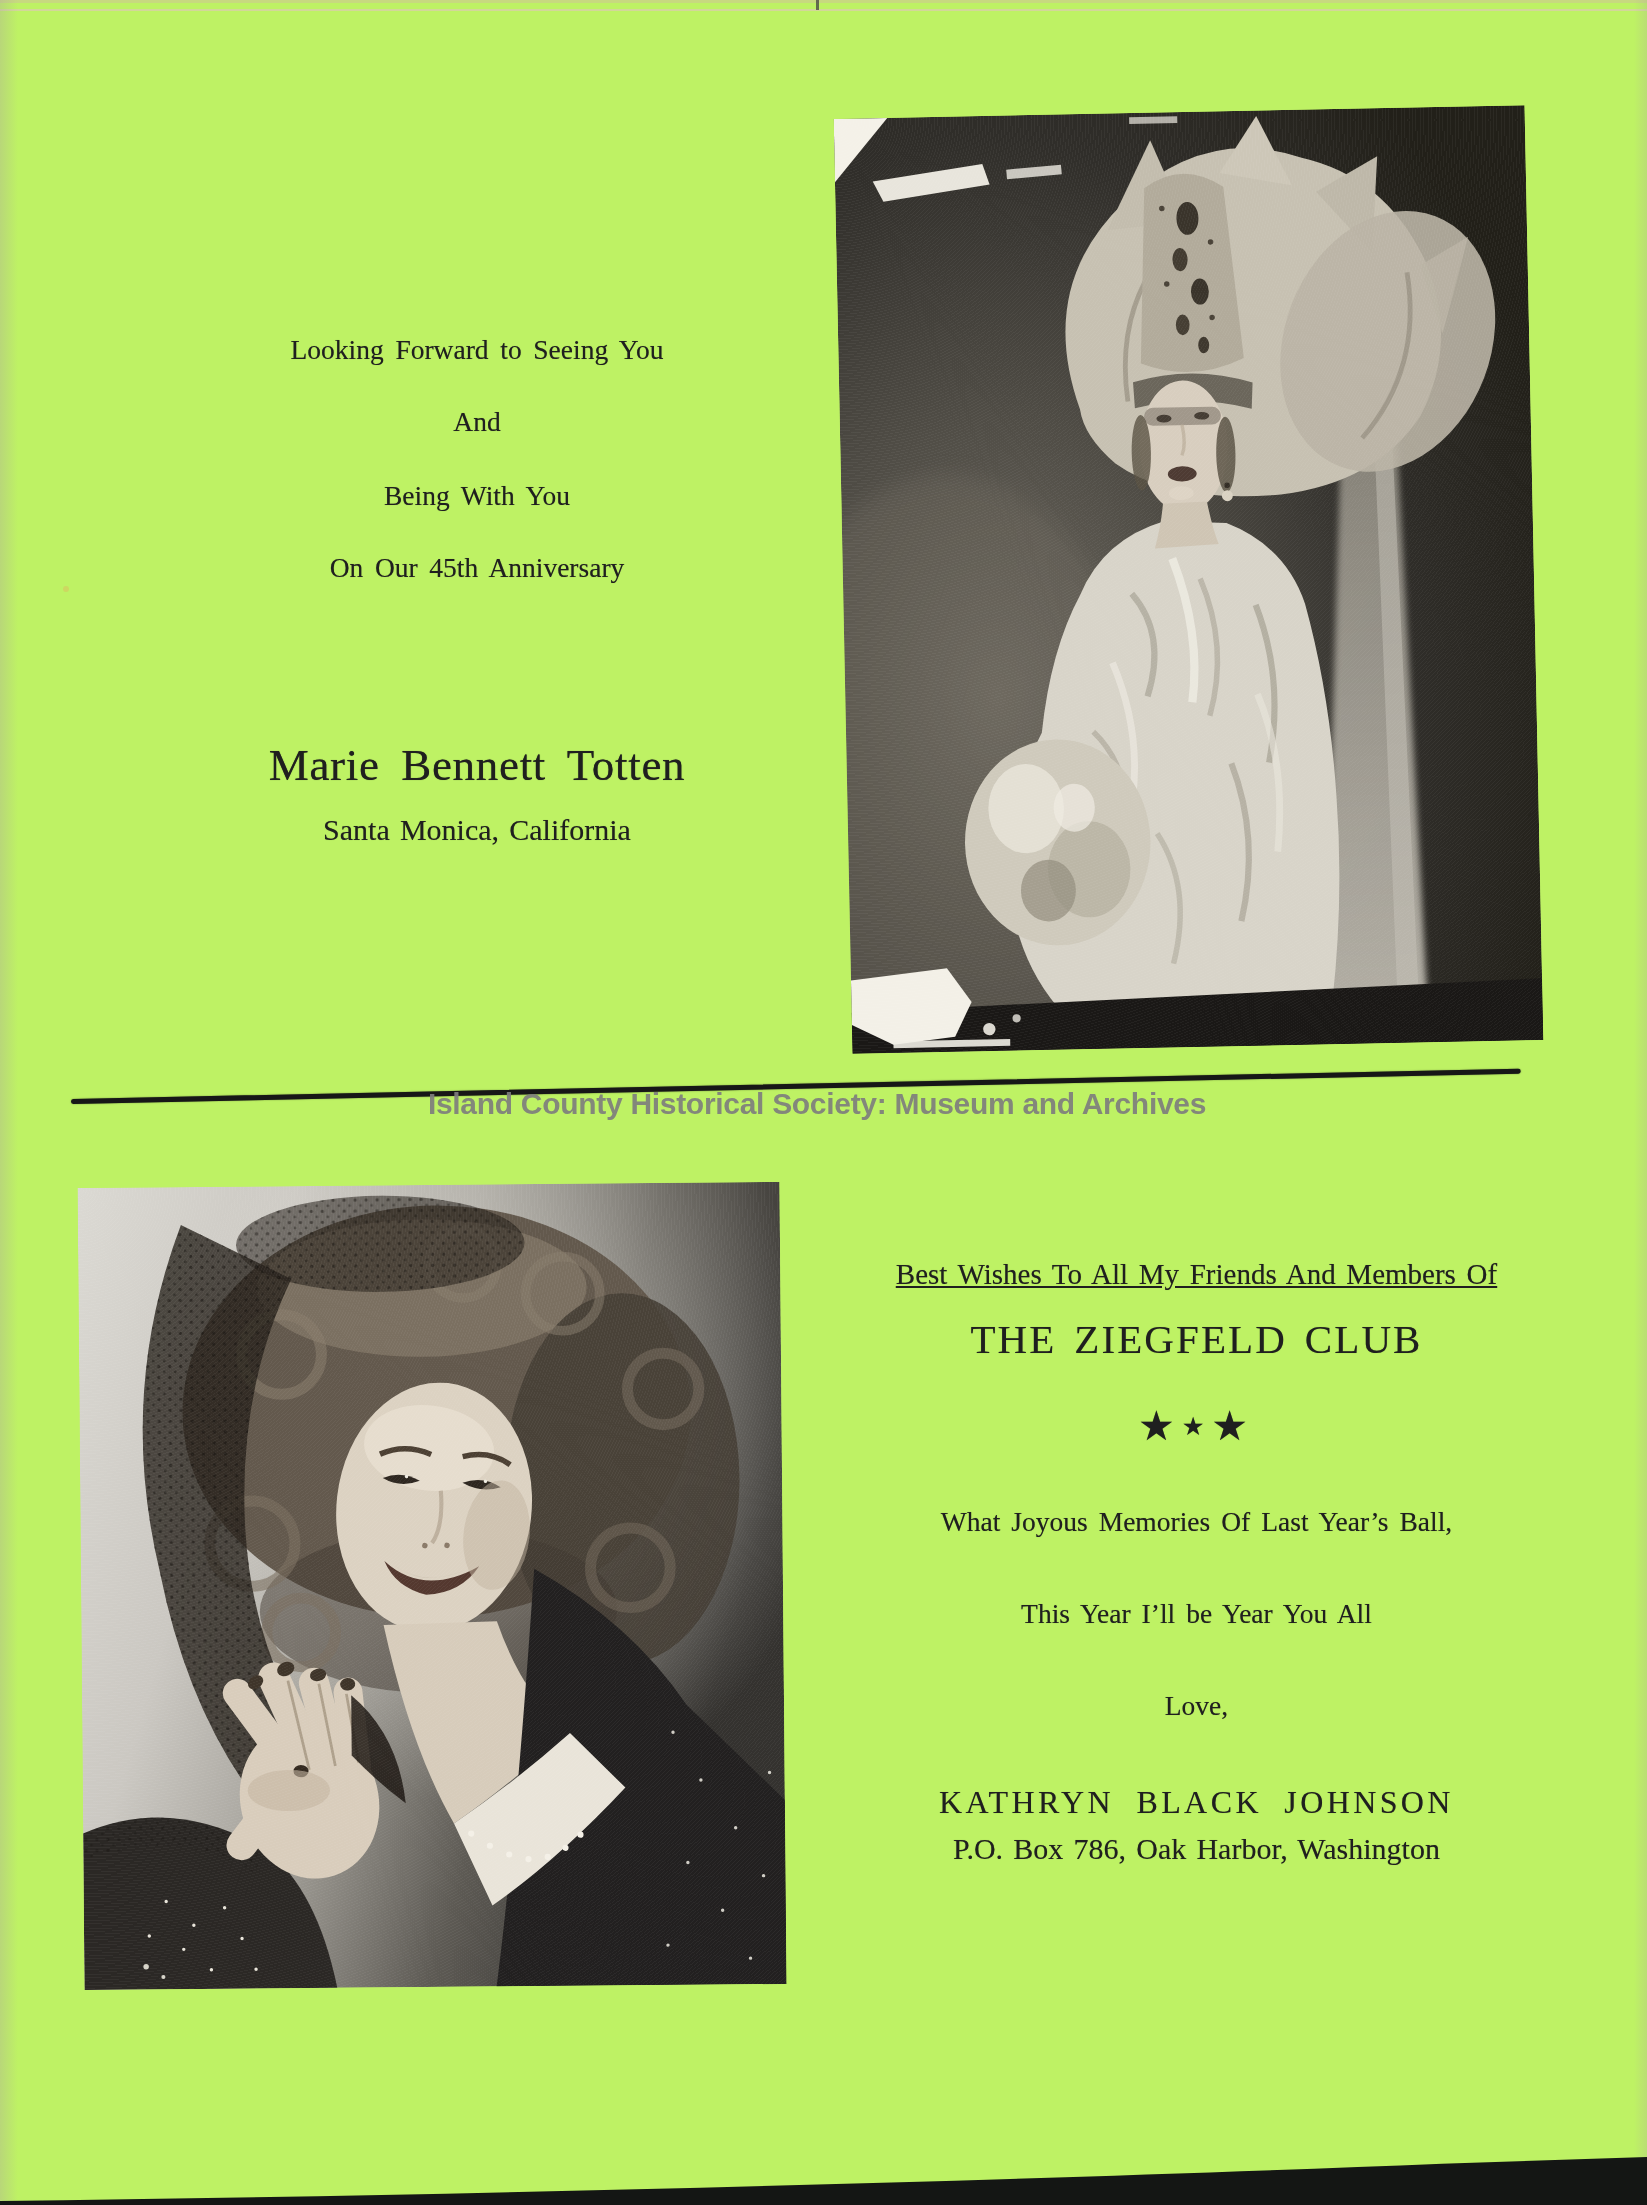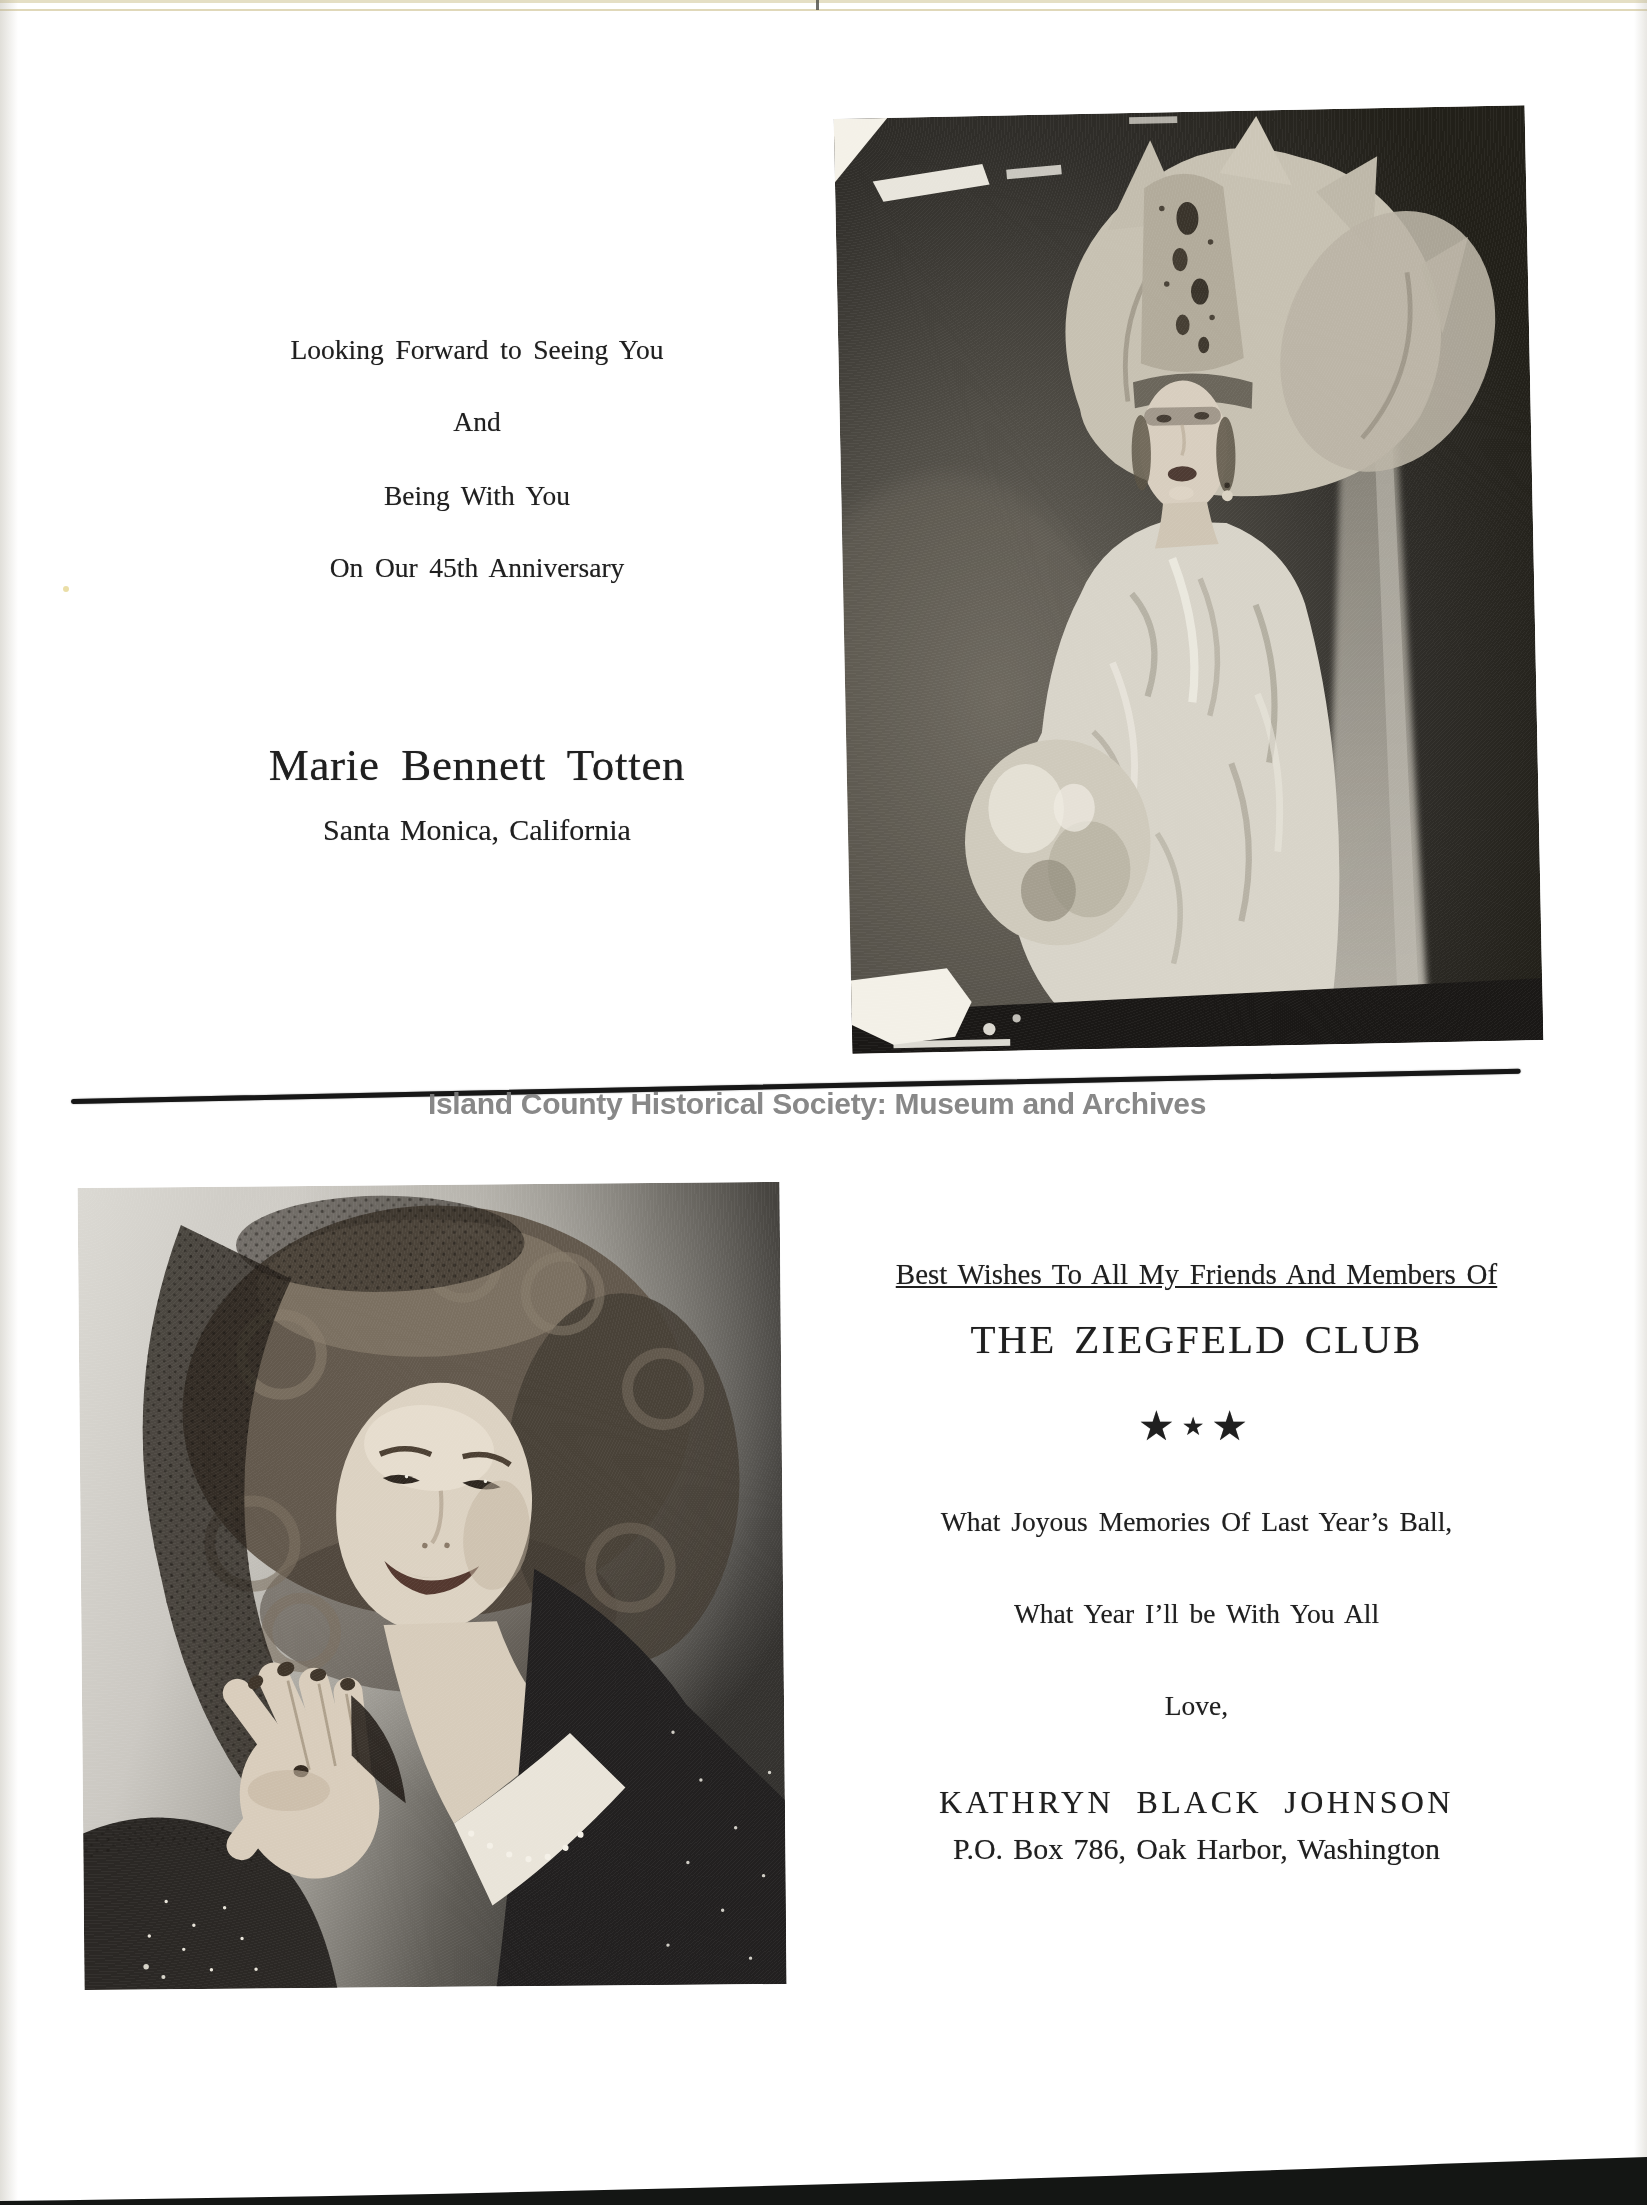--- a/index.html
+++ b/index.html
@@ -1,19 +1,19 @@
 <!DOCTYPE html>
 <html style="font-size:11px"><head>
 <meta charset="utf-8">
 <style>
   html,body { margin:0; padding:0; }
   body { background:#d9d6cc; }
   #canvas {
     position:relative; width:1648px; height:2205px; overflow:hidden;
-    background:#ffffff;
+    background:#bef264;
     font-family:"Liberation Serif","DejaVu Serif",serif;
     color:#222;
   }
   
   .top-edge-band { position:absolute; top:0; left:0; width:100%; height:2.7px; background:rgba(208,196,150,.55); }
   .top-edge-line { position:absolute; top:9px; left:0; width:100%; height:2.1px; background:rgba(216,206,168,.8); }
   .top-tick { position:absolute; left:816px; top:0; width:3.4px; height:10.3px; background:#4b4b45; opacity:.8; }
   .left-edge { position:absolute; left:0; top:0; width:18px; height:100%;
     background:linear-gradient(90deg, rgba(175,170,155,.38), rgba(175,170,155,0)); }
   .right-edge { position:absolute; right:0; top:0; width:13.7px; height:100%;
@@ -311,21 +311,21 @@
         <ellipse cx="300" cy="880" rx="60" ry="30" fill="#c4b6a2" opacity=".6"></ellipse>
       </g>
     </svg>
   </div>
 
   <div class="block" id="johnson-block">
     <div class="print jr-h1">Best Wishes To All My Friends And Members Of</div>
     <div class="print jr-h2">THE ZIEGFELD CLUB</div>
     <div class="print jr-stars"><span>★</span><span class="star-small">★</span><span>★</span></div>
     <div class="print jr-p jr-p1">What Joyous Memories Of Last Year’s Ball,</div>
-    <div class="print jr-p jr-p3">What Year I’ll be With You All</div>
+    <div class="print jr-p jr-p3">This Year I’ll be Year You All</div>
     <div class="print jr-love">Love,</div>
     <div class="print jr-sig">KATHRYN BLACK JOHNSON</div>
     <div class="print jr-addr">P.O. Box 786, Oak Harbor, Washington</div>
   </div>
 
   <svg class="bottom-curve" viewBox="0 0 2400 80" preserveAspectRatio="none">
     <path d="M0,74 C700,66 1500,44 2100,20 L2400,10 L2400,80 L0,80 Z" fill="#141614"></path>
   </svg>
 
 </div>

